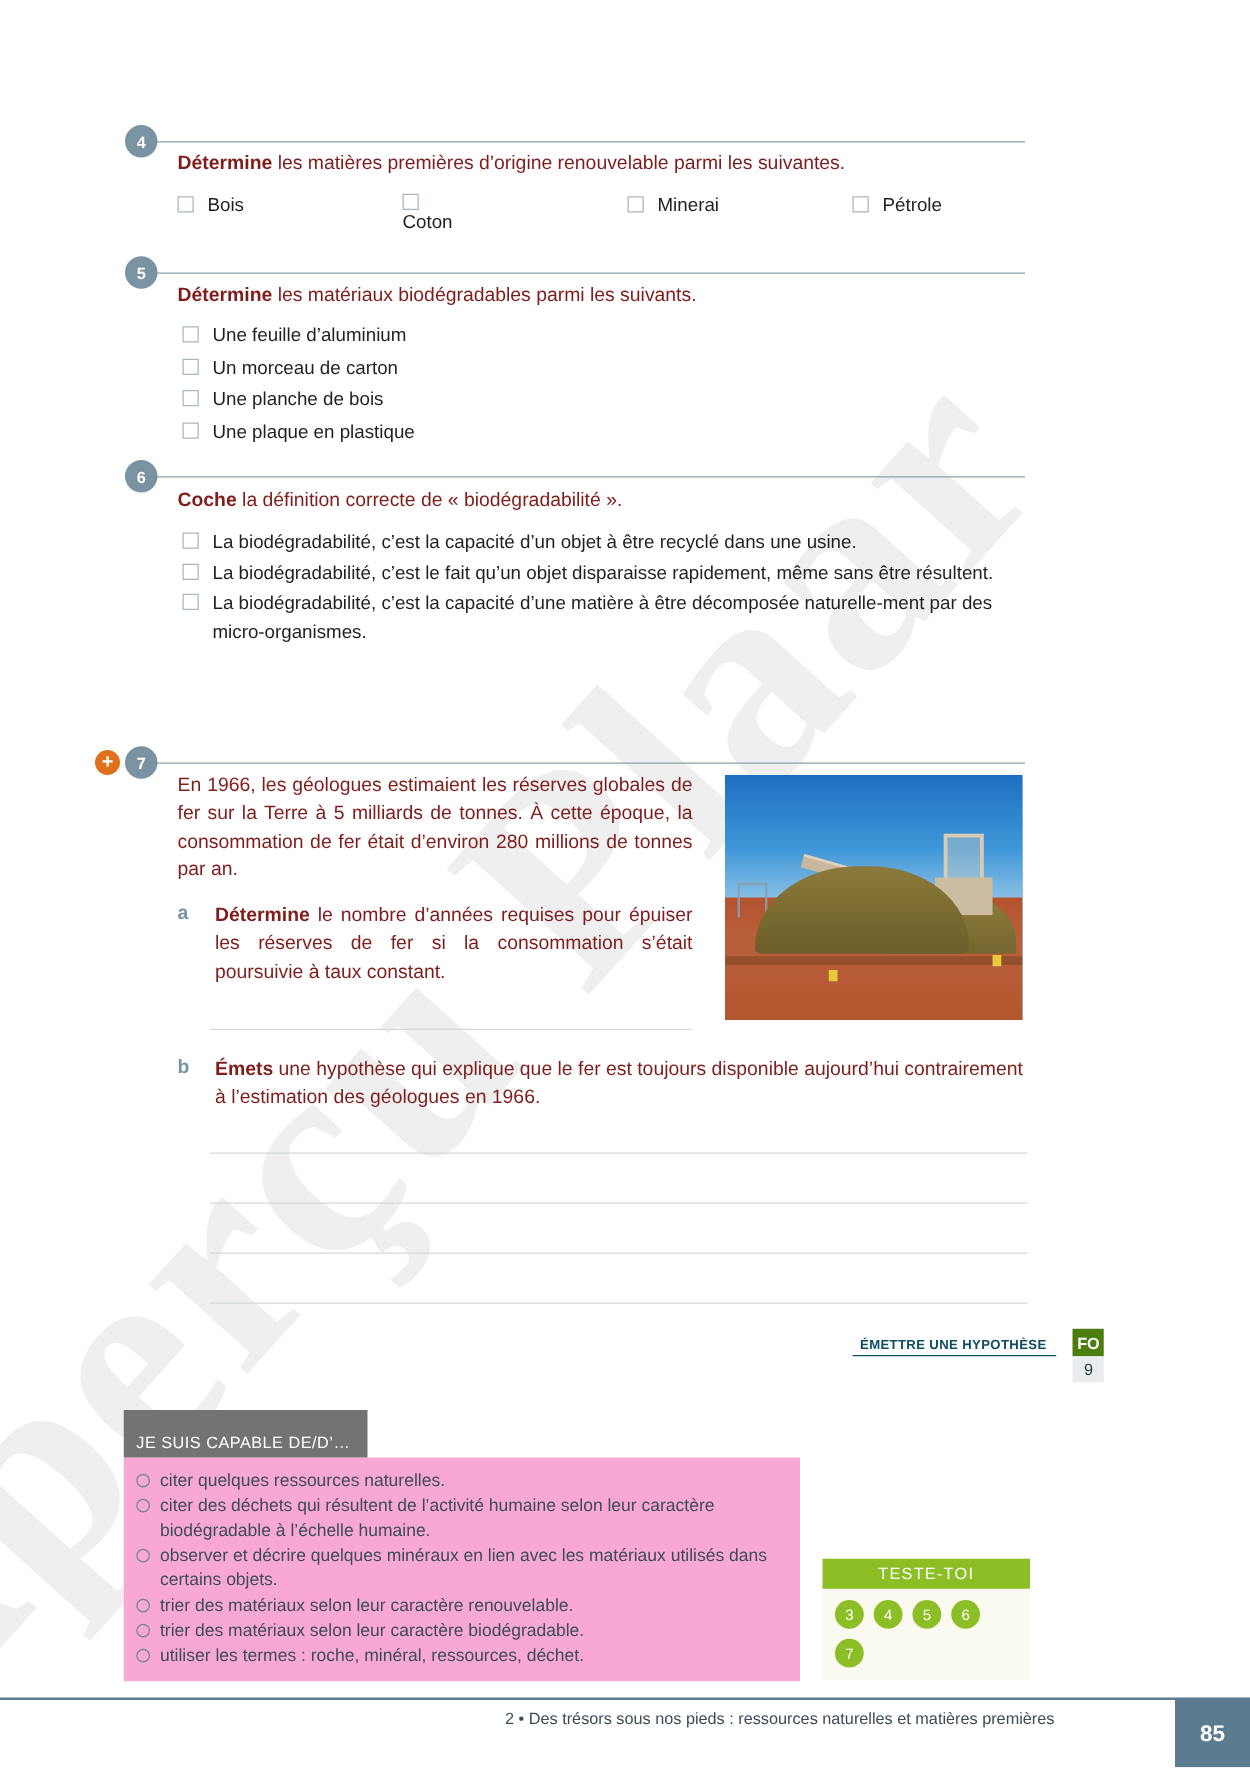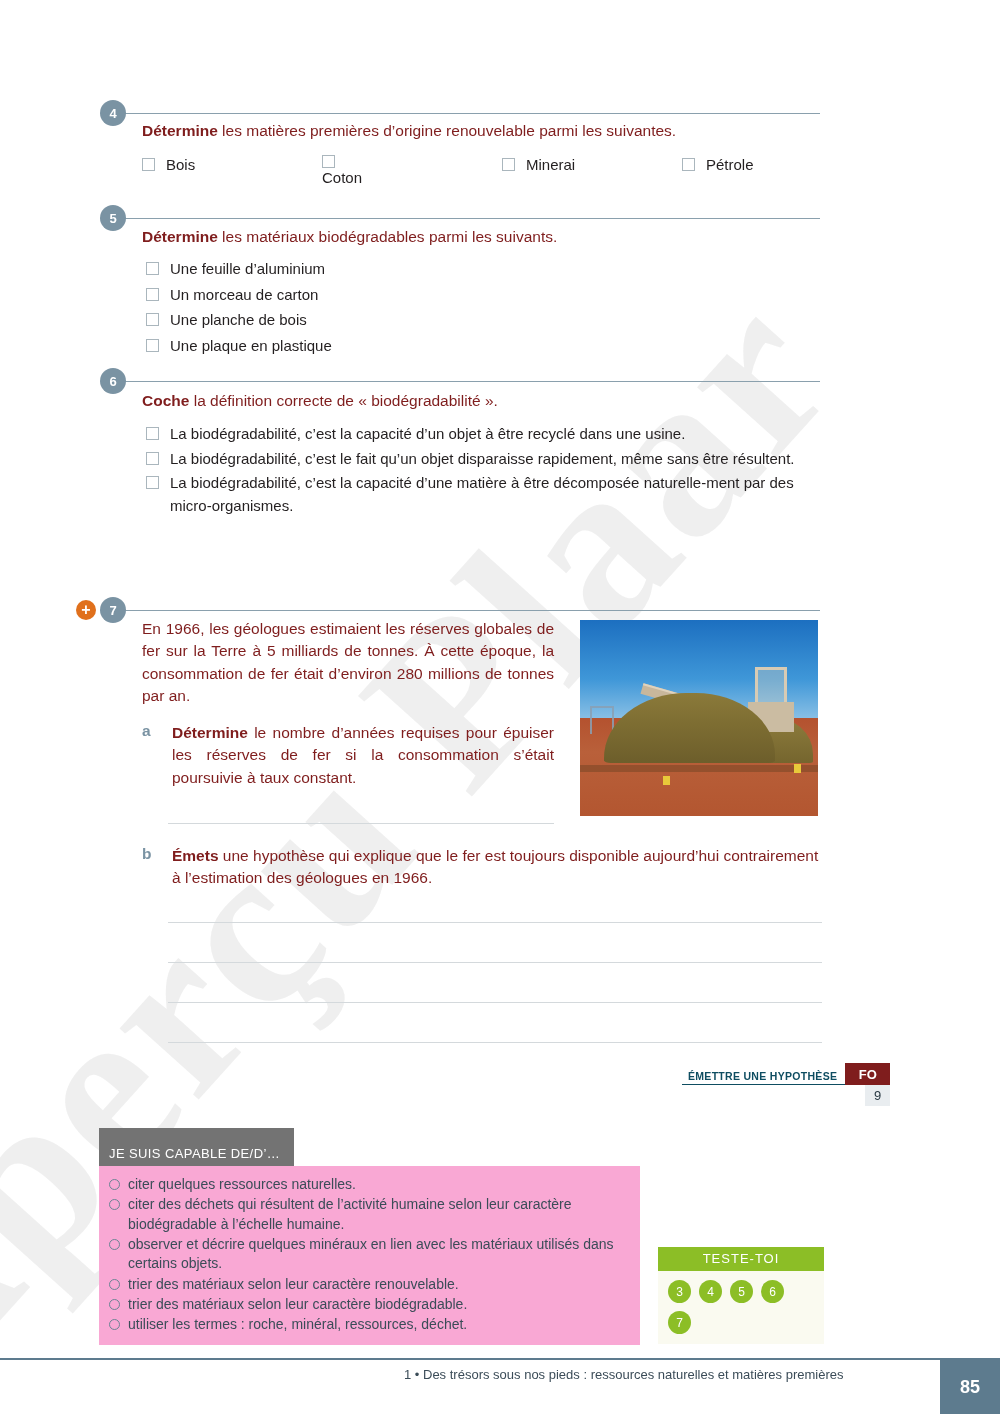--- a/index.html
+++ b/index.html
@@ -239,29 +239,30 @@
     font-size: 10.5px;
     font-weight: 700;
     letter-spacing: .3px;
     color: #0e4d61;
     border-bottom: 1.5px solid #0e4d61;
     padding: 0 8px 2px 6px;
     display: flex;
     align-items: flex-end;
   }
   .fo-box {
-    background: #7f1d1d;
+    background: #4d7c0f;
     color: #ffffff;
     font-size: 13px;
     font-weight: 700;
-    width: 45px;
+    width: 25px;
     height: 22px;
     display: flex;
     align-items: center;
     justify-content: center;
+    margin-left: 13px;
   }
   .fo-num {
     background: #e9edf0;
     color: #2a3a44;
     font-size: 13px;
     width: 25px;
     height: 21px;
     display: flex;
     align-items: center;
     justify-content: center;
@@ -529,17 +530,17 @@
       <div class="teste-grid">
         <div class="teste-dot">3</div>
         <div class="teste-dot">4</div>
         <div class="teste-dot">5</div>
         <div class="teste-dot">6</div>
         <div class="teste-dot">7</div>
       </div>
     </div>
 
     <div class="foot-rule" style="top:1358px;"></div>
-    <div class="foot-text" style="left:404px;top:1367px;">1 • Des trésors sous nos pieds : ressources naturelles et matières premières</div>
+    <div class="foot-text" style="left:404px;top:1367px;">2 • Des trésors sous nos pieds : ressources naturelles et matières premières</div>
     <div class="foot-page" style="left:940px;top:1360px;width:60px;height:54px;">85</div>
 
   </div>
 </div>
 
 </body></html>

